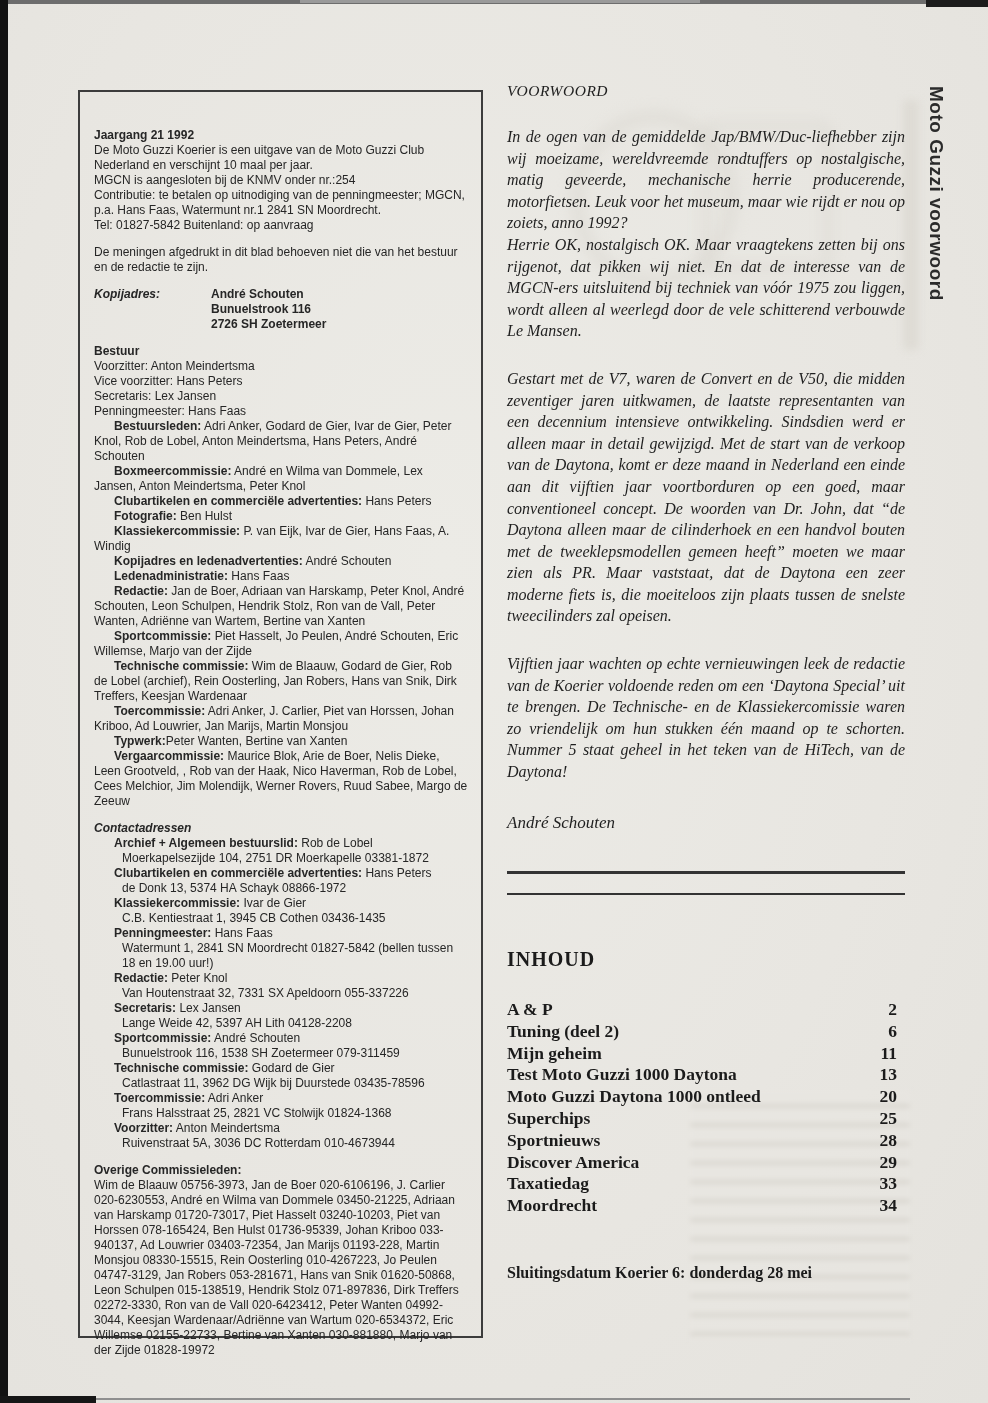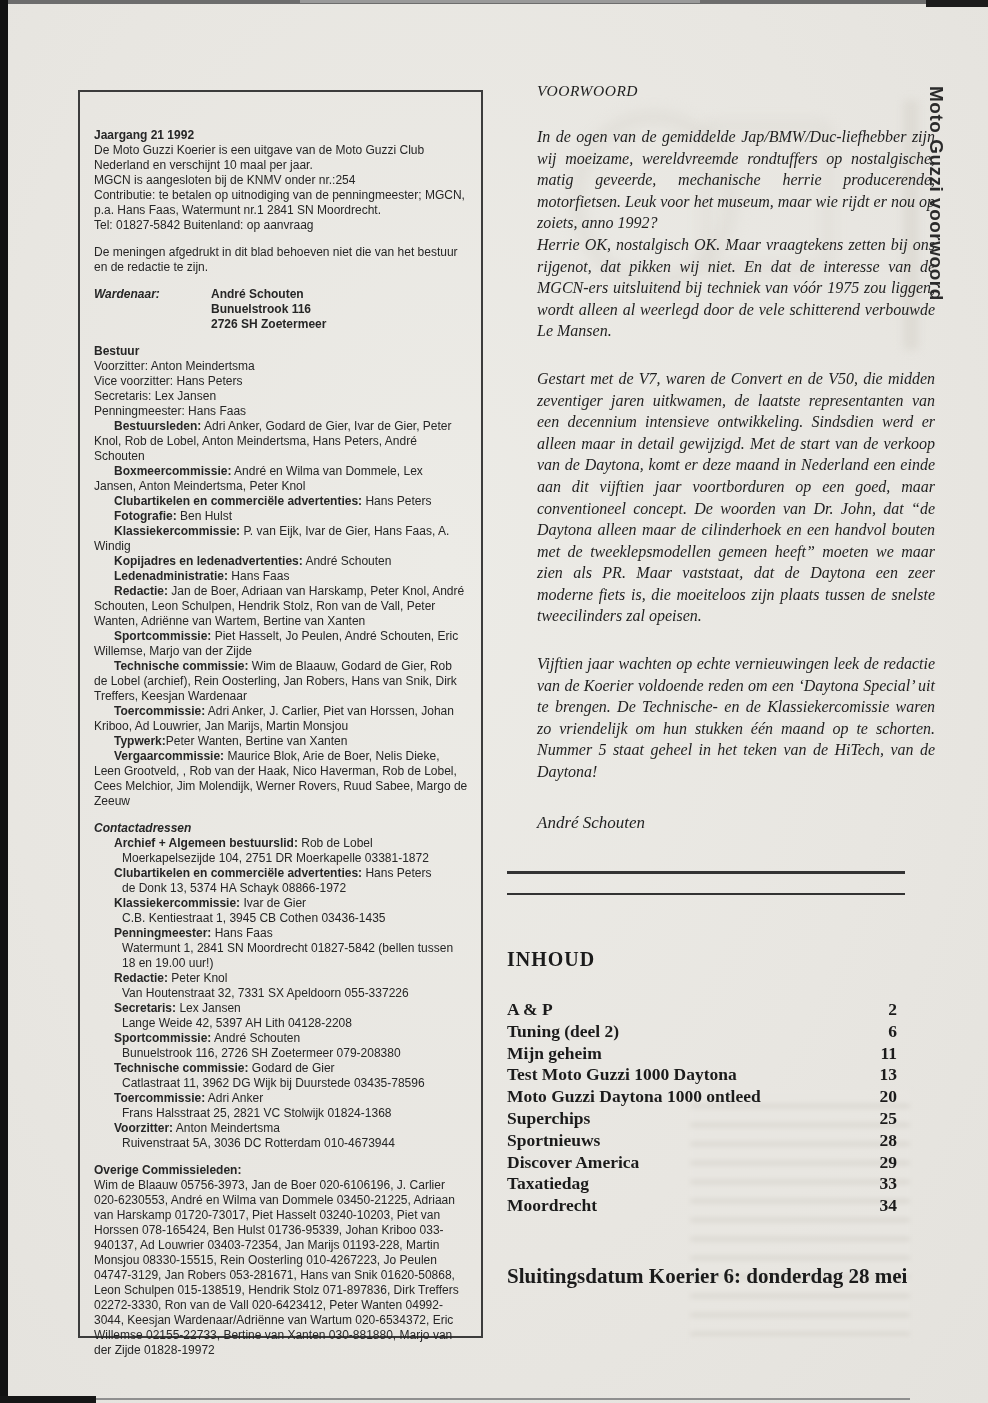--- a/index.html
+++ b/index.html
@@ -35,41 +35,41 @@
   #colophon b:empty{display:none;}
   .mast-title{font-weight:bold;margin-top:28px;}
   .kopij{display:flex;}
   .kopij-label{width:117px;font-weight:bold;font-style:italic;flex:0 0 auto;}
   .kopij-value{font-weight:bold;}
   .sec-title{font-weight:bold;}
   .sec-title.italic{font-style:italic;}
   .contact .addr{padding-left:28px;}
 
   
-  #foreword{position:absolute;left:537px;top:82px;width:398px;color:#1f1f1f;
+  #foreword{position:absolute;left:507px;top:82px;width:398px;color:#1f1f1f;
     font-family:"Liberation Serif",serif;}
   .fw-title{font-style:italic;font-size:15.5px;letter-spacing:.5px;margin-bottom:26px;}
   .fw-para{font-style:italic;font-size:16px;line-height:21.6px;text-align:justify;
     white-space:pre-line;margin:0 0 26px 0;}
   .fw-sign{font-style:italic;font-size:17px;margin-top:30px;}
 
   .rule{position:absolute;left:507px;width:398px;background:#333;}
   .rule-1{top:871px;height:3px;}
   .rule-2{top:893px;height:2px;}
 
   
   #toc{position:absolute;left:507px;top:948px;width:390px;color:#1b1b1b;
     font-family:"Liberation Serif",serif;}
   .toc-title{font-weight:bold;font-size:20px;letter-spacing:1px;margin-bottom:28px;}
   .toc-row{display:flex;justify-content:space-between;font-weight:bold;
     font-size:17.5px;line-height:21.8px;}
   .toc-page{text-align:right;}
 
   #closing{position:absolute;left:507px;top:1264px;width:420px;
-    font-family:"Liberation Serif",serif;font-weight:bold;font-size:21px;color:#1b1b1b;}
+    font-family:"Liberation Serif",serif;font-weight:bold;font-size:16px;color:#1b1b1b;}
 
   
   #spine{position:absolute;left:925px;top:86px;height:300px;
     writing-mode:vertical-rl;font-weight:bold;font-size:19px;letter-spacing:.5px;
     color:#2b2b2b;font-family:"Liberation Sans",sans-serif;}
 </style>
 </head>
 <body>
 
 <div id="page">
@@ -98,21 +98,21 @@
 
           <div>Contributie: te betalen op uitnodiging van de penningmeester; MGCN, p.a. Hans Faas, Watermunt nr.1 2841 SN Moordrecht.</div>
 
           <div>Tel: 01827-5842 Buitenland: op aanvraag</div>
         </div>
     </div>
 
     <div class="block">De meningen afgedrukt in dit blad behoeven niet die van het bestuur en de redactie te zijn.</div>
 
     <div class="block kopij">
-      <div class="kopij-label">Wardenaar:</div>
+      <div class="kopij-label">Kopijadres:</div>
       <div class="kopij-value">
 
           <div>André Schouten</div>
 
           <div>Bunuelstrook 116</div>
 
           <div>2726 SH  Zoetermeer</div>
         </div>
     </div>
 
@@ -185,21 +185,21 @@
             <div class="addr">Van Houtenstraat 32, 7331 SX  Apeldoorn 055-337226</div>
           </div>
 
           <div class="contact">
             <div><b>Secretaris:</b><span> Lex Jansen</span></div>
             <div class="addr">Lange Weide 42, 5397 AH  Lith 04128-2208</div>
           </div>
 
           <div class="contact">
             <div><b>Sportcommissie:</b><span> André Schouten</span></div>
-            <div class="addr">Bunuelstrook 116, 2726 SH  Zoetermeer 079-208380</div>
+            <div class="addr">Bunuelstrook 116, 1538 SH  Zoetermeer 079-311459</div>
           </div>
 
           <div class="contact">
             <div><b>Technische commissie:</b><span> Godard de Gier</span></div>
             <div class="addr">Catlastraat 11, 3962 DG  Wijk bij Duurstede 03435-78596</div>
           </div>
 
           <div class="contact">
             <div><b>Toercommissie:</b><span> Adri Anker</span></div>
             <div class="addr">Frans Halsstraat 25, 2821 VC  Stolwijk 01824-1368</div>

